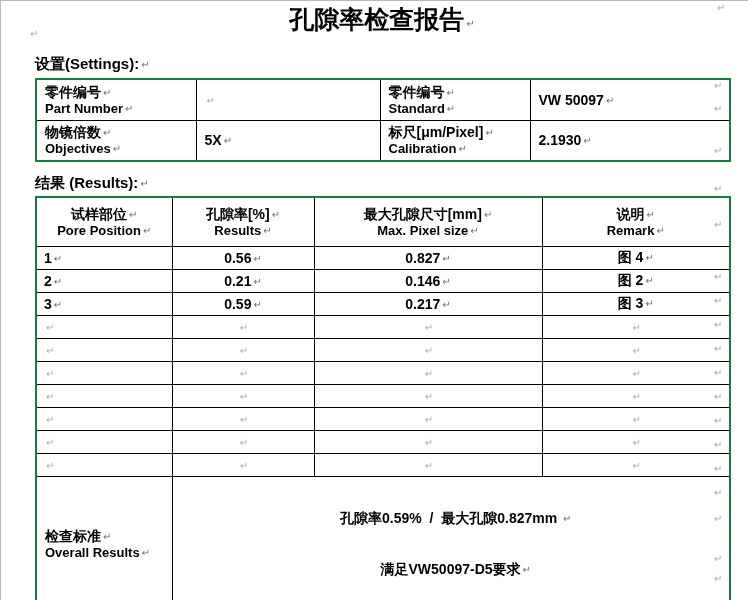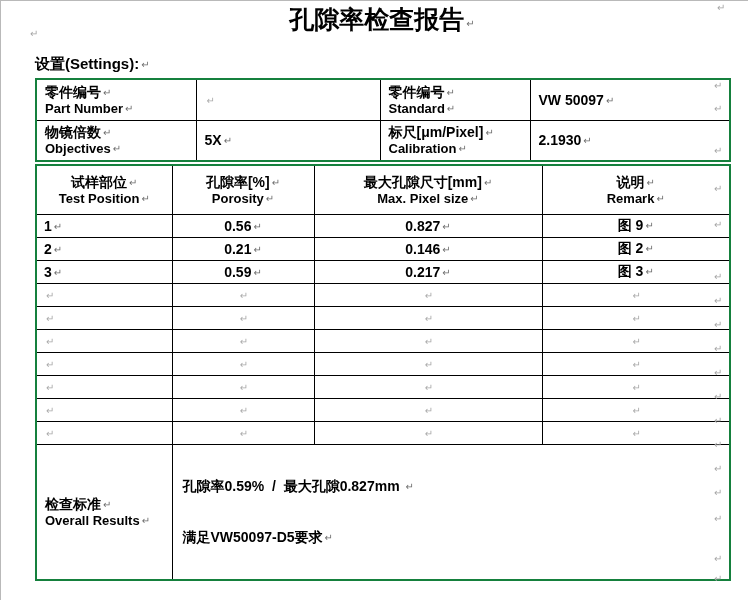--- a/index.html
+++ b/index.html
@@ -36,21 +36,21 @@
   .val-cell { padding-left:12px; }
 
   .results-table { margin-top:2px; }
   .results-table .hdr td { height:49px; text-align:center; padding:2px;margin-left:24px; }
   .results-table .datarow td { height:23px; }
   .results-table .emptyrow td { height:23px; }
   .cell-left { text-align:left; padding-left:7px; }
   .cell-center { text-align:center; }
   .overall-label { height:39px; padding:2px 4px 2px 8px; }
   .overall-cell { height:39px; text-align:left; padding-left:10px; white-space:pre-wrap; }
-  .ov-line { display:block; font-size:14px; line-height:18px; }
+  .ov-line { display:block; font-size:14px; line-height:18px;text-align:center; }
 </style>
 </head>
 <body>
 
 <div class="page">
   <div class="content">
 
     <div class="title-cn"><span>孔隙率检查报告</span><span class="mk">↵</span></div>
 
     <div class="sec-head settings"><span>设置(Settings):</span><span class="mk">↵</span></div>
@@ -91,53 +91,54 @@
           <span class="lbl-cn"><span>标尺[μm/Pixel]</span><span class="mk">↵</span></span>
           <span class="lbl-en"><span>Calibration</span><span class="mk">↵</span></span>
         </td>
         <td class="val-cell">
           <span>2.1930</span><span class="mk">↵</span>
         </td>
       </tr>
     </tbody>
       </table>
 
+    <div class="sec-head results"><span>结果 (Results):</span><span class="mk">↵</span></div>
 
     <table class="results-table">
       <colgroup>
           <col style="width:136px">
           <col style="width:142px">
           <col style="width:228px">
           <col style="width:188px">
         </colgroup>
       <tbody>
           <tr class="hdr">
         <td>
           <span class="lbl-cn"><span>试样部位</span><span class="mk">↵</span></span>
-          <span class="lbl-en"><span>Test Position</span><span class="mk">↵</span></span>
+          <span class="lbl-en"><span>Pore Position</span><span class="mk">↵</span></span>
         </td>
         <td>
           <span class="lbl-cn"><span>孔隙率[%]</span><span class="mk">↵</span></span>
-          <span class="lbl-en"><span>Porosity</span><span class="mk">↵</span></span>
+          <span class="lbl-en"><span>Results</span><span class="mk">↵</span></span>
         </td>
         <td>
           <span class="lbl-cn"><span>最大孔隙尺寸[mm]</span><span class="mk">↵</span></span>
           <span class="lbl-en"><span>Max. Pixel size</span><span class="mk">↵</span></span>
         </td>
         <td>
           <span class="lbl-cn"><span>说明</span><span class="mk">↵</span></span>
           <span class="lbl-en"><span>Remark</span><span class="mk">↵</span></span>
         </td>
       </tr>
 
       <tr class="datarow">
         <td class="cell-left"><span>1</span><span class="mk">↵</span></td>
         <td class="cell-center"><span>0.56</span><span class="mk">↵</span></td>
         <td class="cell-center"><span>0.827</span><span class="mk">↵</span></td>
-        <td class="cell-center"><span>图 9</span><span class="mk">↵</span></td>
+        <td class="cell-center"><span>图 4</span><span class="mk">↵</span></td>
       </tr>
       <tr class="datarow">
         <td class="cell-left"><span>2</span><span class="mk">↵</span></td>
         <td class="cell-center"><span>0.21</span><span class="mk">↵</span></td>
         <td class="cell-center"><span>0.146</span><span class="mk">↵</span></td>
         <td class="cell-center"><span>图 2</span><span class="mk">↵</span></td>
       </tr>
       <tr class="datarow">
         <td class="cell-left"><span>3</span><span class="mk">↵</span></td>
         <td class="cell-center"><span>0.59</span><span class="mk">↵</span></td>

